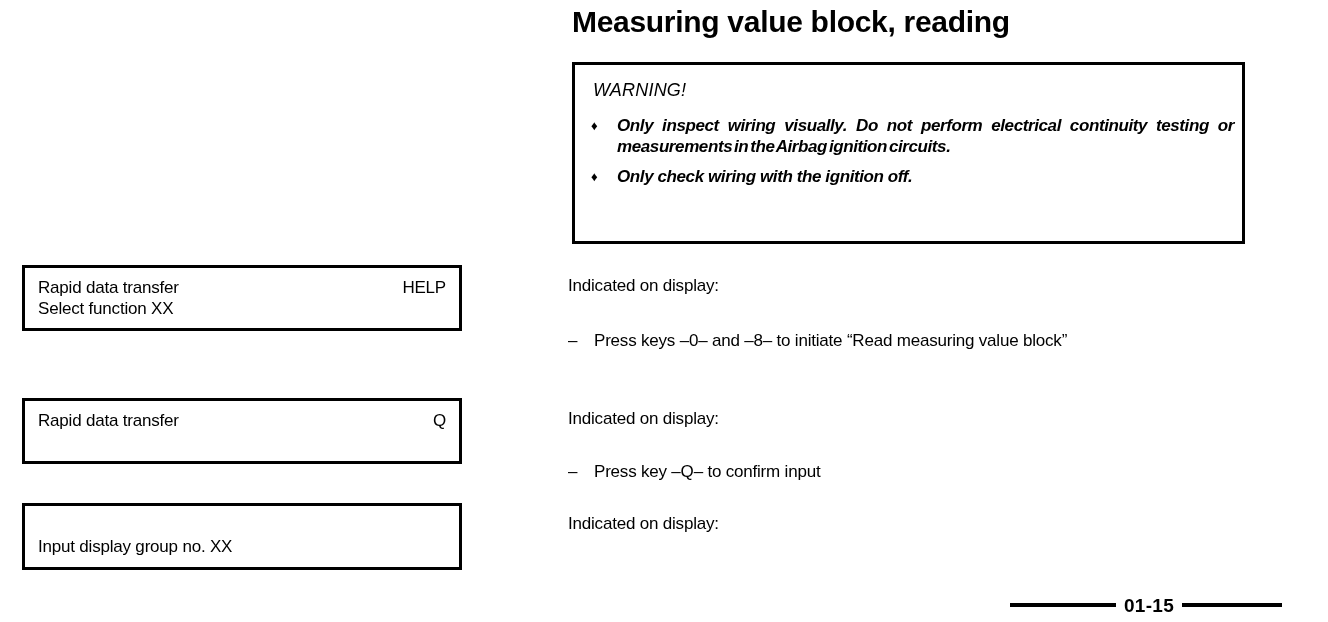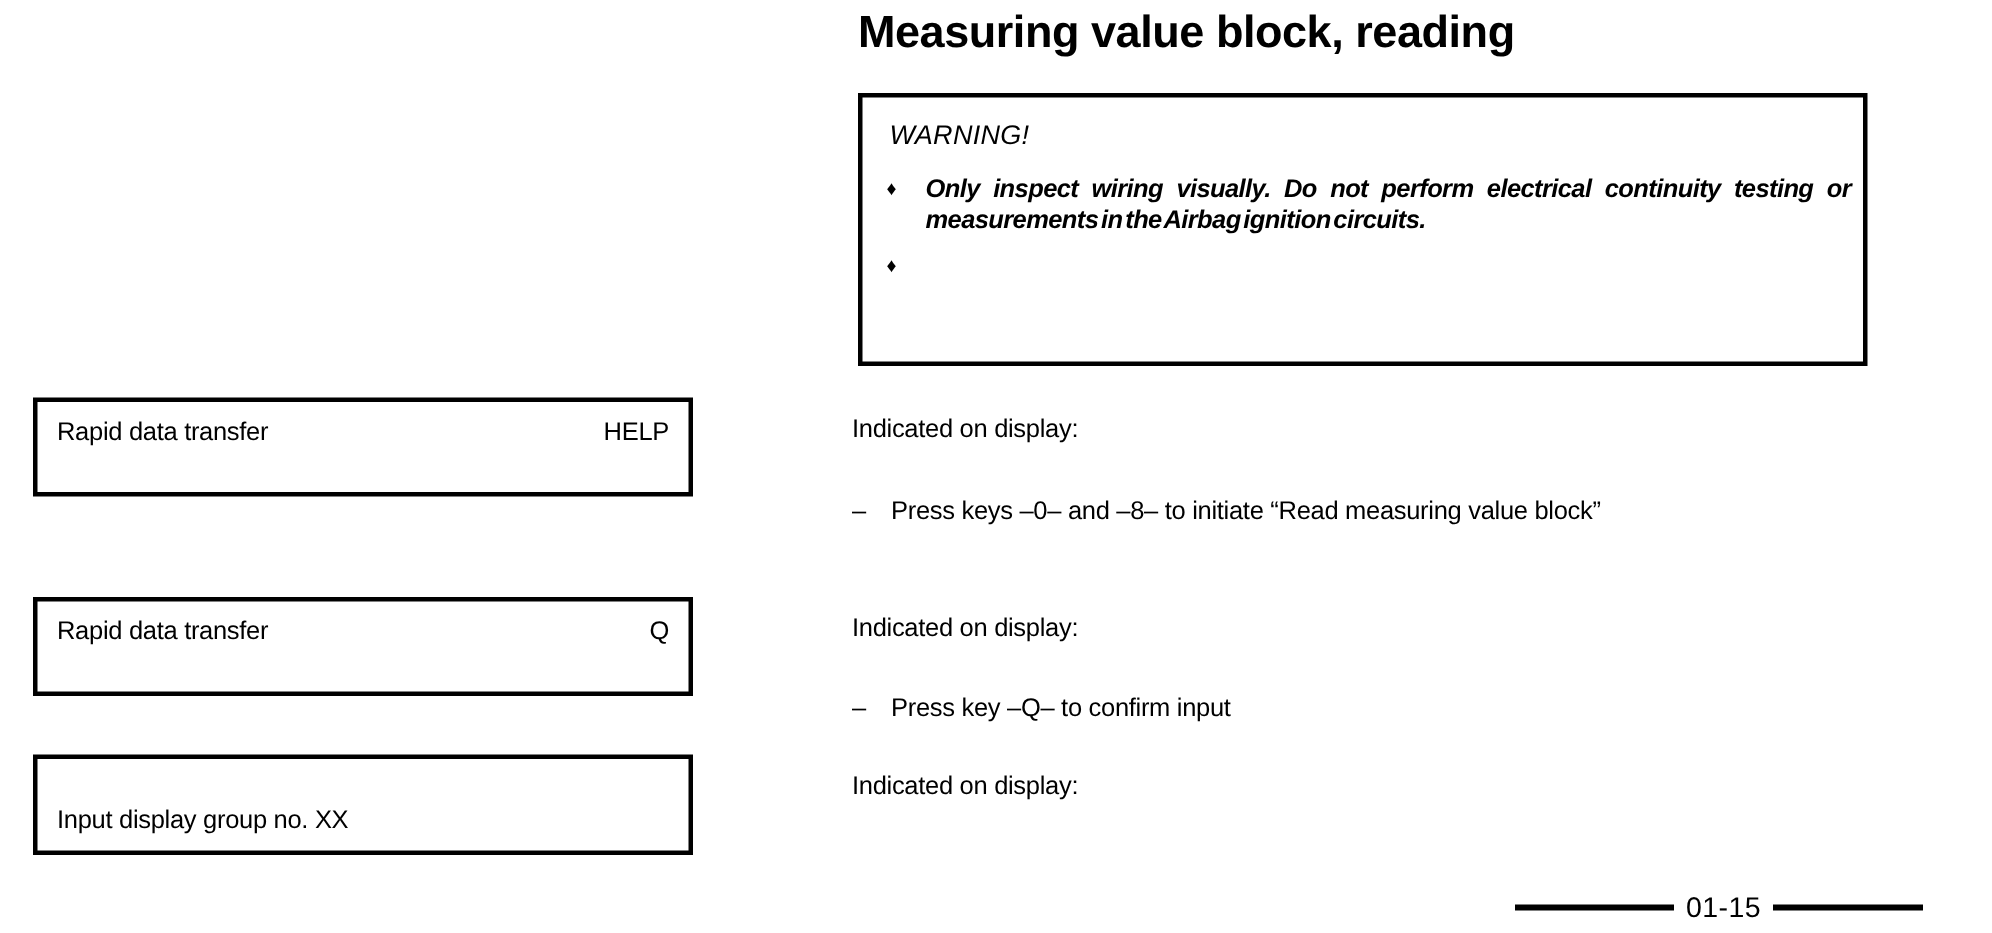--- a/index.html
+++ b/index.html
@@ -153,50 +153,55 @@
     align-items: center;
   }
   .footer-rule {
     height: 4px;
     background: #000;
   }
   .footer-rule.left  { width: 106px; }
   .footer-rule.right { width: 100px; }
   .footer-page {
     font-size: 19px;
-    font-weight: normal;
+    font-weight: bold;
     letter-spacing: 0.3px;
     padding: 0 8px;
     line-height: 19px;
     white-space: nowrap;
   }
 </style>
 </head>
 <body>
 
 <div class="page-title">Measuring value block, reading</div>
 
 <div class="warning-box">
   <div class="warning-title">WARNING!</div>
   <div class="warning-list">
     <div class="warning-item tight">
       <span class="bullet">♦</span>
       <span class="wtext">Only inspect wiring visually. Do not perform electrical continuity testing or measurements in the Airbag ignition circuits.</span>
     </div>
     <div class="warning-item">
       <span class="bullet">♦</span>
+      <span class="wtext">Only check wiring with the ignition off.</span>
     </div>
   </div>
 </div>
 
 <div class="display-box" id="display-box-1">
   <div class="dsp-row dsp-line1">
     <span>Rapid data transfer</span>
     <span class="dsp-key">HELP</span>
   </div>
+  <div class="dsp-row dsp-line2">
+    <span>Select function XX</span>
+    <span class="dsp-key"></span>
+  </div>
 </div>
 
 <div class="display-box" id="display-box-2">
   <div class="dsp-row dsp-line1">
     <span>Rapid data transfer</span>
     <span class="dsp-key">Q</span>
   </div>
 </div>
 
 <div class="display-box" id="display-box-3">

